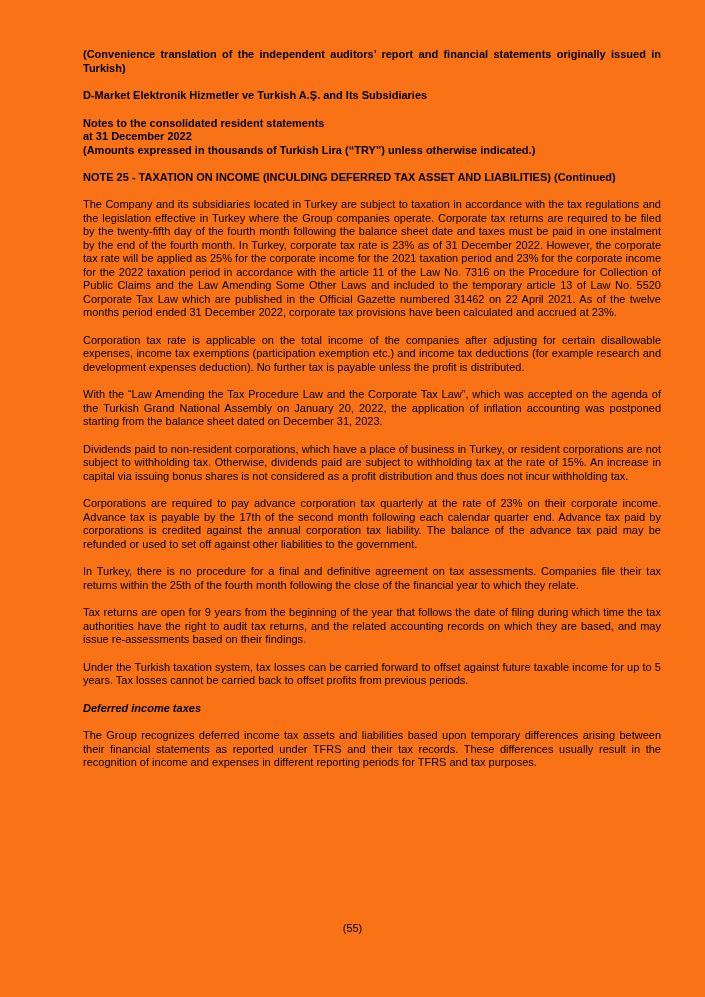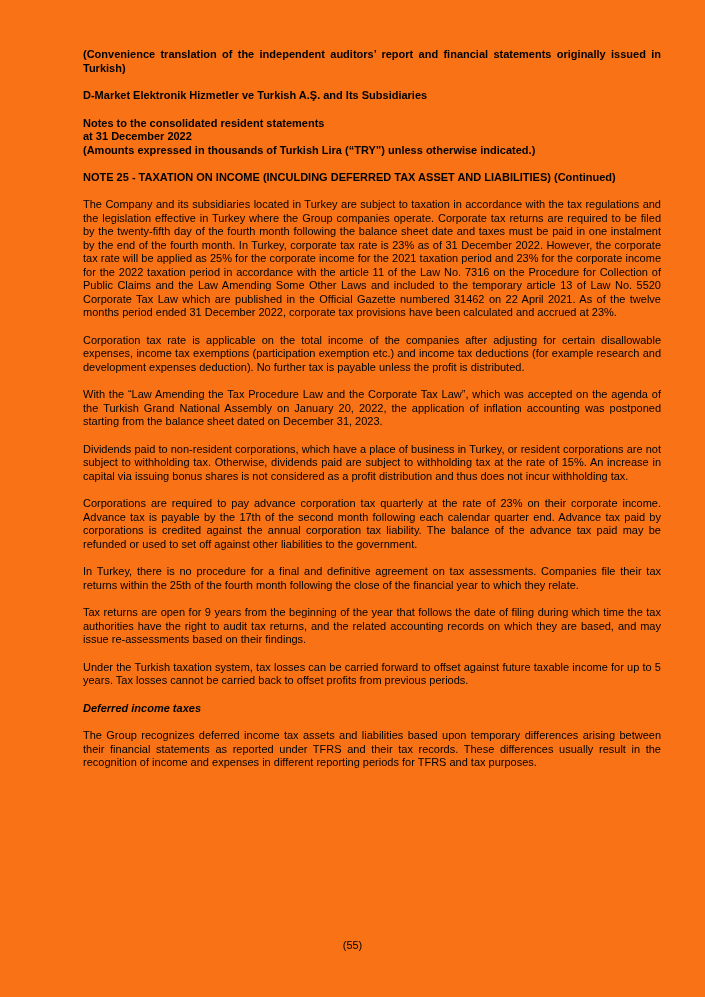--- a/index.html
+++ b/index.html
@@ -48,21 +48,21 @@
     line-height: 13.5px;
     font-weight: bold;
     text-align: justify;
   }
   .subheading {
     margin: 10px 0 14px 0;
     text-align: left;
   }
   .page-number {
     position: absolute;
-    bottom: 45px;
+    bottom: 62px;
     left: 0;
     right: 0;
     text-align: center;
     font-size: 11px;
     line-height: 13.5px;
   }
 </style>
 </head>
 <body>
 

